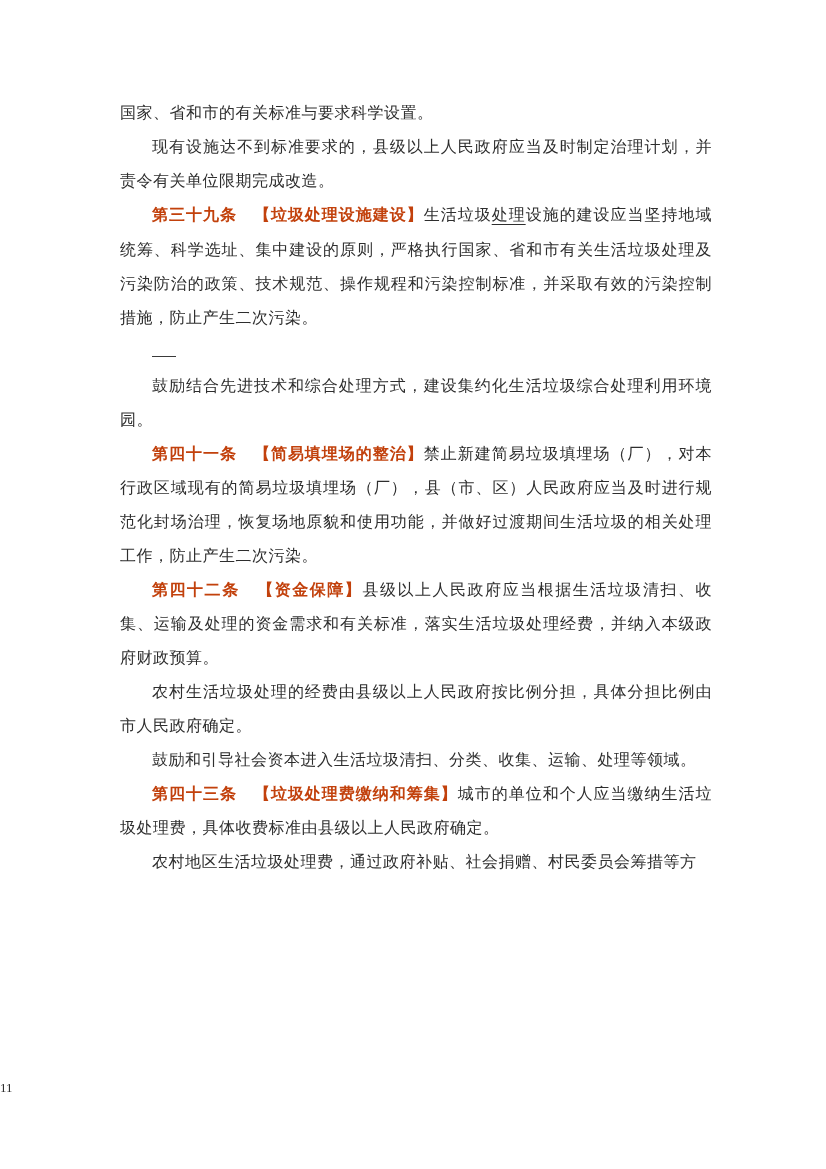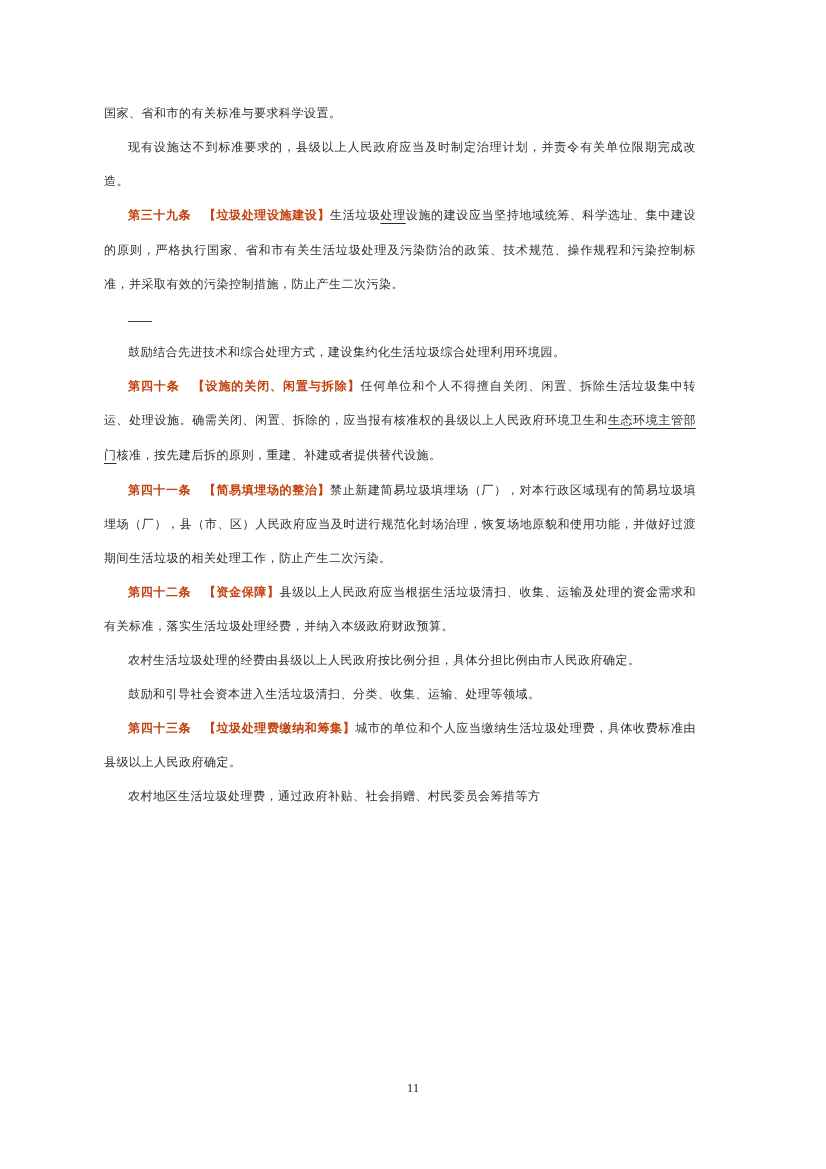--- a/index.html
+++ b/index.html
@@ -8,24 +8,24 @@
     position: relative;
     width: 826px;
     height: 1169px;
     background: #ffffff;
     overflow: hidden;
     font-family: "Liberation Serif", "DejaVu Serif", serif;
     color: #2e2e2e;
   }
   .content {
     position: absolute;
-    left: 104px;
+    left: 120px;
     top: 96px;
     width: 592px;
-    font-size: 12px;
+    font-size: 16px;
     line-height: 34px;
     text-align: justify;
     letter-spacing: 0.5px;
   }
   .para { text-indent: 2em; }
   .para.no-indent { text-indent: 0; }
   .b {
     font-weight: 700;
     color: #c2410c;
     font-family: "Liberation Sans", "DejaVu Sans", sans-serif;
@@ -41,21 +41,21 @@
     width: 24px;
     height: 1em;
     border-bottom: 1px solid #3a3a3a;
     vertical-align: baseline;
   }
   .page-number {
     position: absolute;
     top: 1080px;
     left: 0;
     width: 100%;
-    text-align: center;
+    text-align: left;
     font-size: 13px;
     color: #2e2e2e;
   }
 </style>
 </head>
 <body>
 
 <div class="page">
   <div class="content">
 
@@ -63,21 +63,20 @@
 
 
     <p class="para"><span>现有设施达不到标准要求的，县级以上人民政府应当及时制定治理计划，并责令有关单位限期完成改造。</span></p>
 
     <p class="para"><span class="b">第三十九条　【垃圾处理设施建设】</span><span>生活垃圾</span><span class="u">处理</span><span>设施的建设应当坚持地域统筹、科学选址、集中建设的原则，严格执行国家、省和市有关生活垃圾处理及污染防治的政策、技术规范、操作规程和污染控制标准，并采取有效的污染控制措施，防止产生二次污染。</span></p>
 
     <p class="para"><span class="u-tail"></span></p>
 
     <p class="para"><span>鼓励结合先进技术和综合处理方式，建设集约化生活垃圾综合处理利用环境园。</span></p>
 
-    <p class="para"><span class="b">第四十条　【设施的关闭、闲置与拆除】</span><span>任何单位和个人不得擅自关闭、闲置、拆除生活垃圾集中转运、处理设施。确需关闭、闲置、拆除的，应当报有核准权的县级以上人民政府环境卫生和</span><span class="u">生态环境主管部门</span><span>核准，按先建后拆的原则，重建、补建或者提供替代设施。</span></p>
 
     <p class="para"><span class="b">第四十一条　【简易填埋场的整治】</span><span>禁止新建简易垃圾填埋场（厂），对本行政区域现有的简易垃圾填埋场（厂），县（市、区）人民政府应当及时进行规范化封场治理，恢复场地原貌和使用功能，并做好过渡期间生活垃圾的相关处理工作，防止产生二次污染。</span></p>
 
     <p class="para"><span class="b">第四十二条　【资金保障】</span><span>县级以上人民政府应当根据生活垃圾清扫、收集、运输及处理的资金需求和有关标准，落实生活垃圾处理经费，并纳入本级政府财政预算。</span></p>
 
     <p class="para"><span>农村生活垃圾处理的经费由县级以上人民政府按比例分担，具体分担比例由市人民政府确定。</span></p>
 
     <p class="para"><span>鼓励和引导社会资本进入生活垃圾清扫、分类、收集、运输、处理等领域。</span></p>
 
     <p class="para"><span class="b">第四十三条　【垃圾处理费缴纳和筹集】</span><span>城市的单位和个人应当缴纳生活垃圾处理费，具体收费标准由县级以上人民政府确定。</span></p>

